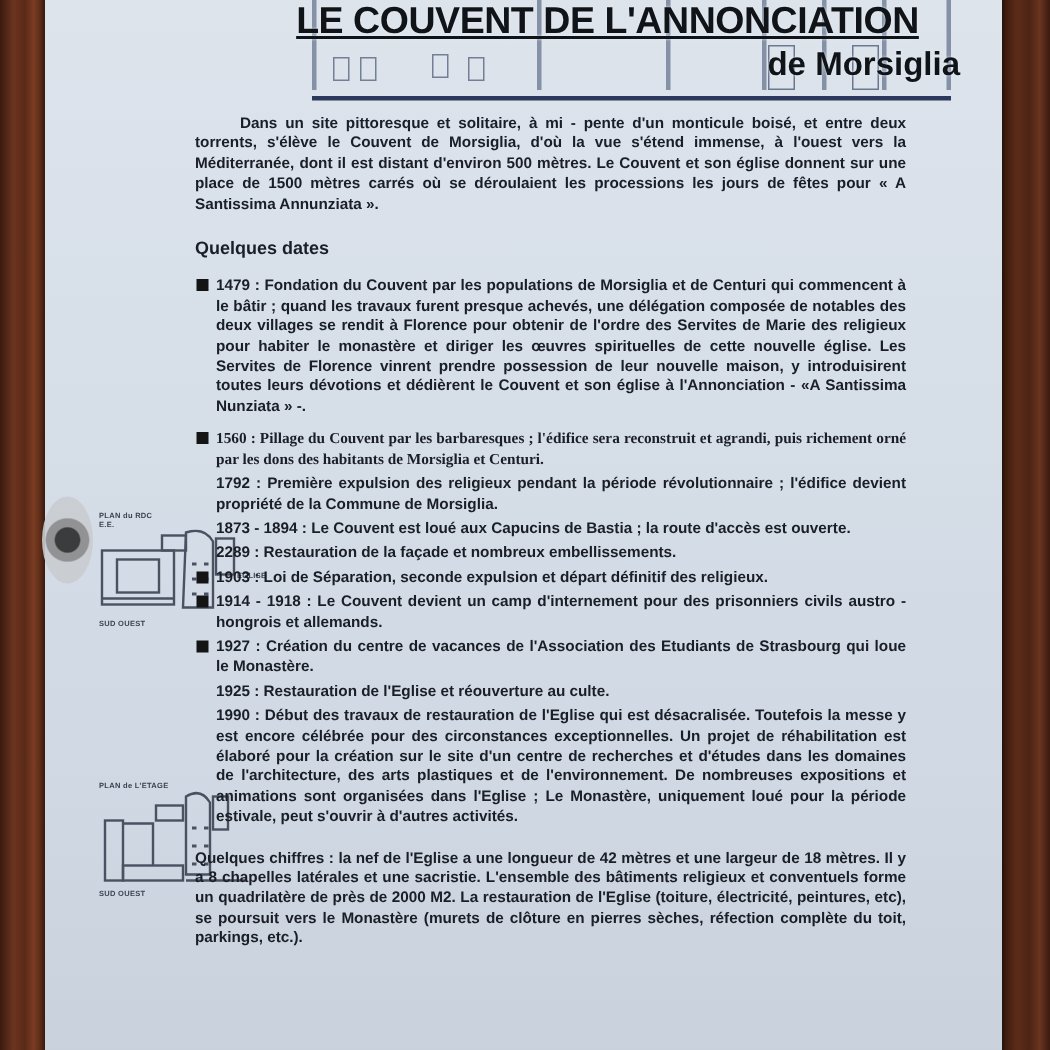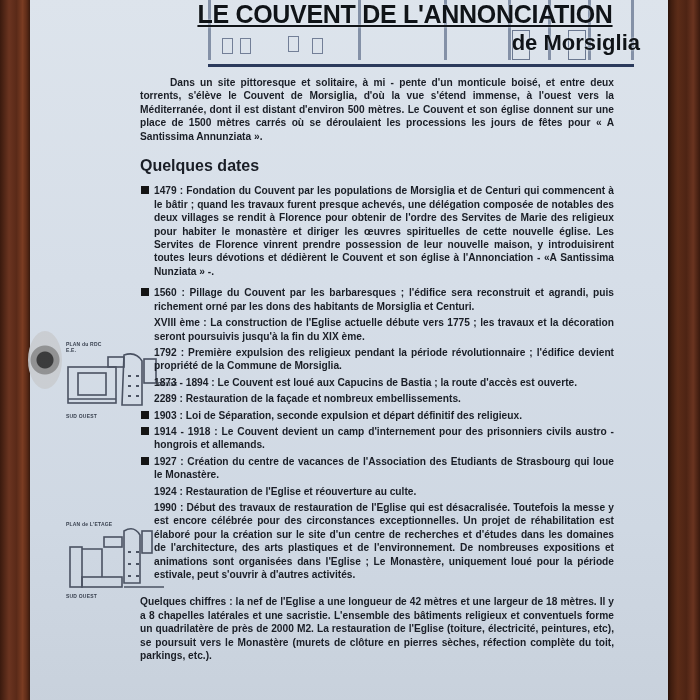--- a/index.html
+++ b/index.html
@@ -52,28 +52,28 @@
   .title-sub {
     position: absolute; left: 0; top: 34px; width: 470px; text-align: right;
     font-weight: bold; font-size: 22px; color: #101418;
     text-shadow: 0 0 2px #e5ebf2;
   }
   .content {
     position: absolute; left: 140px; top: 80px; width: 474px;
     color: #1a1e26; font-size: 10.2px; line-height: 13.4px; font-weight: bold;
   }
   .intro { text-align: justify; text-indent: 30px; margin: 0 0 8px 0; }
-  .section-title { margin: 16px 0 12px 0; font-size: 16px; }
+  .section-title { margin: 16px 0 12px 0; font-size: 12px; }
   .entry {
     position: relative; padding-left: 14px; text-align: justify; margin-bottom: 3px;
   }
   .entry .bullet {
     position: absolute; left: 1px; top: 2px; width: 8px; height: 8px; background: #141414;
   }
-  .entry.gap { margin-top: 8px; }
+  .entry.gap { margin-top: 8px; font-family: Liberation Serif, serif; }
   .figures { text-align: justify; margin-top: 14px; }
   .plan {
     position: absolute; left: 36px; width: 100px;
   }
   .plan-label {
     font-size: 5px; color: #3a4250; font-weight: bold; letter-spacing: 0.2px;
   }
   .plan svg { display: block; }
 </style>
 </head>
@@ -148,36 +148,33 @@
           <rect x="70" y="24" width="3" height="2"></rect>
         <rect x="62" y="36" width="3" height="2"></rect>
           <rect x="70" y="36" width="3" height="2"></rect>
         <rect x="62" y="48" width="3" height="2"></rect>
           <rect x="70" y="48" width="3" height="2"></rect>
       </g>
     </svg>
     <div class="plan-label">SUD OUEST</div>
   </div>
 
-  <div class="content" style="left:110px">
+  <div class="content" style="left:100px">
     <p class="intro">Dans un site pittoresque et solitaire, à mi - pente d'un monticule boisé, et entre deux torrents, s'élève le Couvent de Morsiglia, d'où la vue s'étend immense, à l'ouest vers la Méditerranée, dont il est distant d'environ 500 mètres. Le Couvent et son église donnent sur une place de 1500 mètres carrés où se déroulaient les processions les jours de fêtes pour « A Santissima Annunziata ».</p>
     <div class="section-title">Quelques dates</div>
 
     <div class="entry">
       <span class="bullet"></span>
       <span class="text">1479 : Fondation du Couvent par les populations de Morsiglia et de Centuri qui commencent à le bâtir ; quand les travaux furent presque achevés, une délégation composée de notables des deux villages se rendit à Florence pour obtenir de l'ordre des Servites de Marie des religieux pour habiter le monastère et diriger les œuvres spirituelles de cette nouvelle église. Les Servites de Florence vinrent prendre possession de leur nouvelle maison, y introduisirent toutes leurs dévotions et dédièrent le Couvent et son église à l'Annonciation - «A Santissima Nunziata » -.</span>
     </div>
     <div class="entry gap">
       <span class="bullet"></span>
       <span class="text">1560 : Pillage du Couvent par les barbaresques ; l'édifice sera reconstruit et agrandi, puis richement orné par les dons des habitants de Morsiglia et Centuri.</span>
     </div>
     <div class="entry">
-      <span class="text">XVIII ème : La construction de l'Eglise actuelle débute vers 1775 ; les travaux et la décoration seront poursuivis jusqu'à la fin du XIX ème.</span>
-    </div>
-    <div class="entry">
       <span class="text">1792 : Première expulsion des religieux pendant la période révolutionnaire ; l'édifice devient propriété de la Commune de Morsiglia.</span>
     </div>
     <div class="entry">
       <span class="text">1873 - 1894 : Le Couvent est loué aux Capucins de Bastia ; la route d'accès est ouverte.</span>
     </div>
     <div class="entry">
       <span class="text">2289 : Restauration de la façade et nombreux embellissements.</span>
     </div>
     <div class="entry">
       <span class="bullet"></span>
@@ -185,21 +182,21 @@
     </div>
     <div class="entry">
       <span class="bullet"></span>
       <span class="text">1914 - 1918 : Le Couvent devient un camp d'internement pour des prisonniers civils austro - hongrois et allemands.</span>
     </div>
     <div class="entry">
       <span class="bullet"></span>
       <span class="text">1927 : Création du centre de vacances de l'Association des Etudiants de Strasbourg qui loue le Monastère.</span>
     </div>
     <div class="entry">
-      <span class="text">1924 : Restauration de l'Eglise et réouverture au culte.</span>
+      <span class="text">1925 : Restauration de l'Eglise et réouverture au culte.</span>
     </div>
     <div class="entry">
       <span class="text">1990 : Début des travaux de restauration de l'Eglise qui est désacralisée. Toutefois la messe y est encore célébrée pour des circonstances exceptionnelles. Un projet de réhabilitation est élaboré pour la création sur le site d'un centre de recherches et d'études dans les domaines de l'architecture, des arts plastiques et de l'environnement. De nombreuses expositions et animations sont organisées dans l'Eglise ; Le Monastère, uniquement loué pour la période estivale, peut s'ouvrir à d'autres activités.</span>
     </div>
 
     <p class="figures">Quelques chiffres : la nef de l'Eglise a une longueur de 42 mètres et une largeur de 18 mètres. Il y a 8 chapelles latérales et une sacristie. L'ensemble des bâtiments religieux et conventuels forme un quadrilatère de près de 2000 M2. La restauration de l'Eglise (toiture, électricité, peintures, etc), se poursuit vers le Monastère (murets de clôture en pierres sèches, réfection complète du toit, parkings, etc.).</p>
   </div>
 </div>
 
 </body></html>

